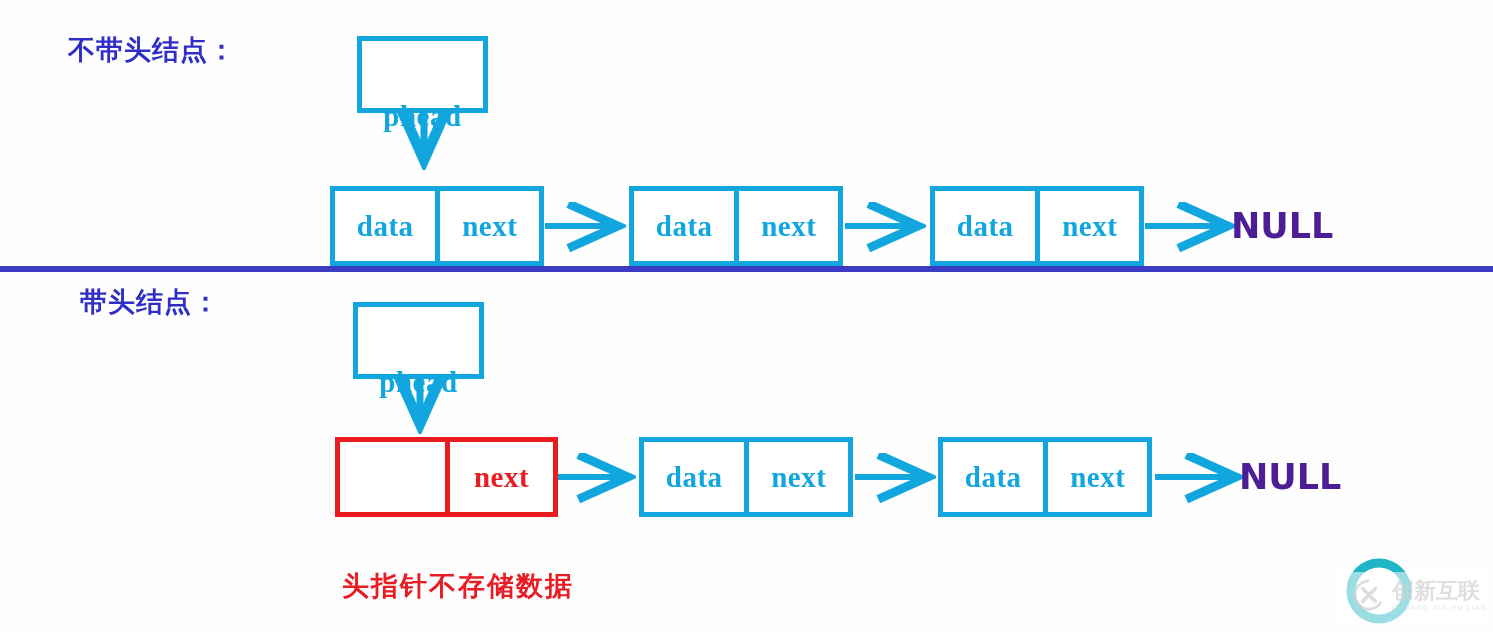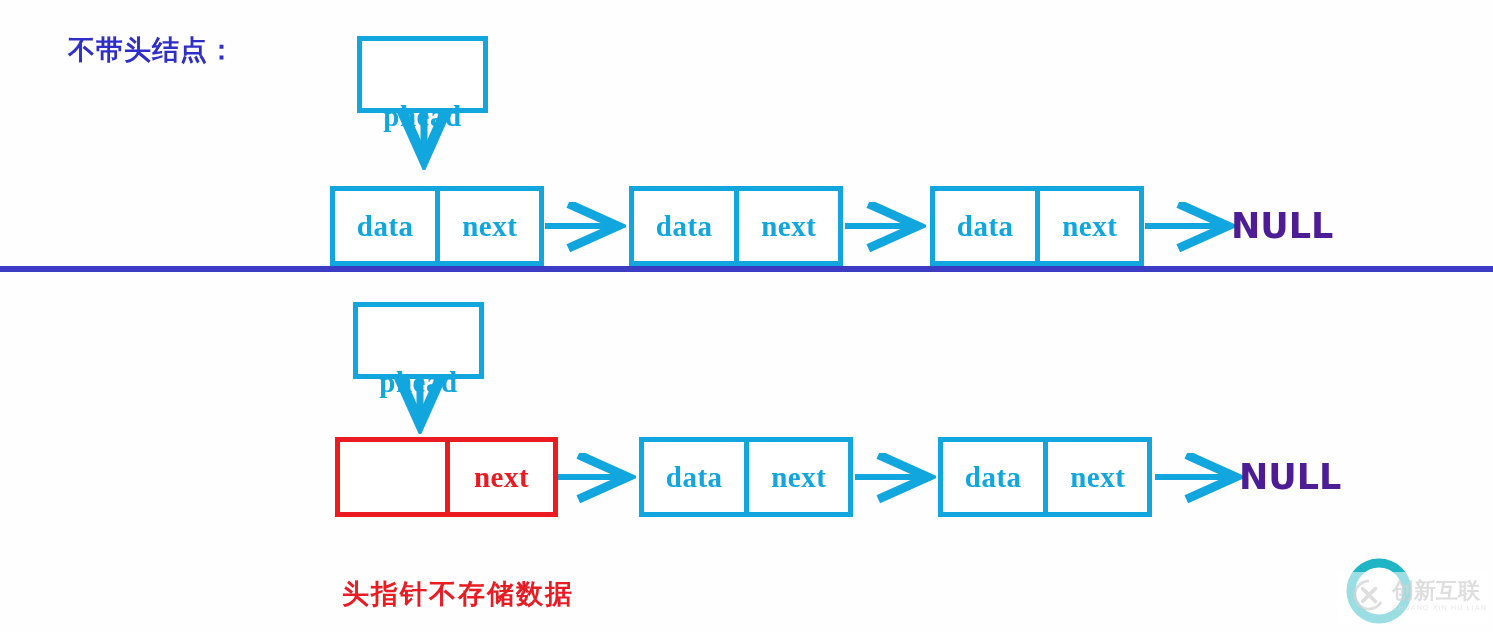--- a/index.html
+++ b/index.html
@@ -96,21 +96,20 @@
 
   
   .caption {
     position: absolute;
     font-family: "DejaVu Sans", "Liberation Sans", sans-serif;
     font-weight: bold;
     font-size: 27px;
     color: #e81c23;
     letter-spacing: 2px;
     white-space: nowrap;
-    margin-top: 8px;
   }
 
   
   #arrows {
     position: absolute;
     left: 0; top: 0;
     width: 1493px;
     height: 632px;
     pointer-events: none;
   }
@@ -230,20 +229,21 @@
 
   <div class="node" style="left:930px; top:186px; width:214px; height:80px;">
     <div class="cell data" style="width:108px;">data</div>
     <div class="cell next" style="width:101px;">next</div>
   </div>
 
   <div class="null-text" style="left:1231px; top:209px;">NULL</div>
 
   <div class="divider" style="top:266px;"></div>
 
+  <div class="section-label" style="left:80px; top:284px;">带头结点：</div>
 
   <div class="box" style="left:353px; top:302px; width:131px; height:77px;">
     <div class="box-label">phead</div>
   </div>
 
   <div class="node red" style="left:335px; top:437px; width:223px; height:80px;">
     <div class="cell data" style="width:110px;"></div>
     <div class="cell next" style="width:103px;">next</div>
   </div>
 

